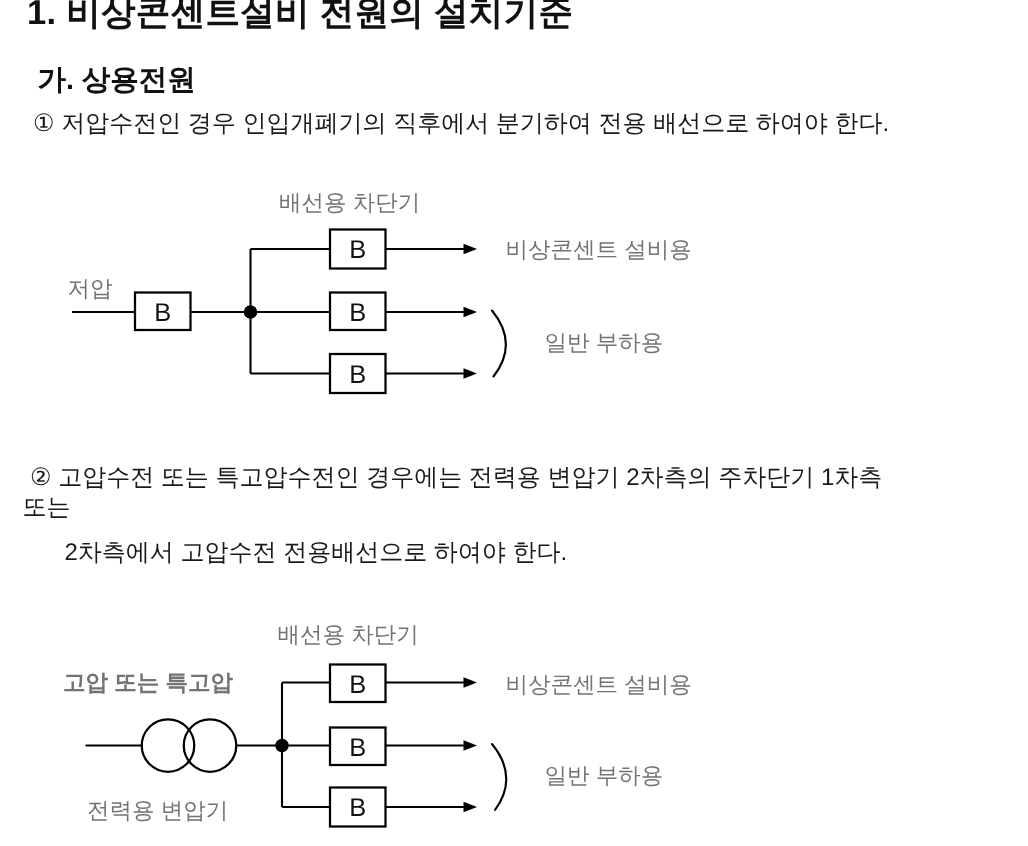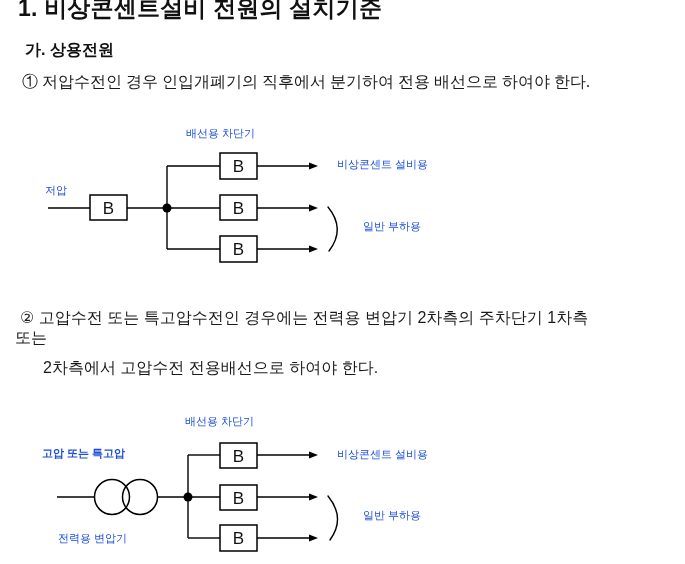--- a/index.html
+++ b/index.html
@@ -7,34 +7,34 @@
   body { font-family: "Liberation Sans", "DejaVu Sans", sans-serif; color: #1a1a1a; }
   .doc { position: relative; width: 595px; height: 564px; background: #ffffff; }
 
   .page-title {
     position: absolute; left: 18px; top: -7px;
     font-size: 23px; font-weight: 700; letter-spacing: 0.2px;
     white-space: nowrap; color: #111;
   }
   .section-heading {
     position: absolute; left: 25px; top: 40px;
-    font-size: 16px; font-weight: 700; white-space: nowrap; color: #111;
+    font-size: 19px; font-weight: 700; white-space: nowrap; color: #111;
   }
   .body-line {
     position: absolute; font-size: 16px; font-weight: 400;
     white-space: nowrap; color: #1a1a1a;
   }
-  .item1 { left: 22px; top: 72px; font-family: Liberation Serif, serif; }
+  .item1 { left: 22px; top: 72px; }
   .item2a { left: 20px; top: 308px; }
   .item2b { left: 15px;  top: 328px; }
   .item2c { left: 43px; top: 358px; }
 
   .dlabel {
-    position: absolute; font-size: 11px; font-weight: 400;
-    white-space: nowrap; color: #1d4ed8;
+    position: absolute; font-size: 15px; font-weight: 400;
+    white-space: nowrap; color: #737373;
   }
   .d1-breaker { left: 186px; top: 126px; }
   .d1-source  { left: 45px;  top: 183px; }
   .d1-out1    { left: 337px; top: 157px; }
   .d1-out2    { left: 363px; top: 219px; }
   .d2-breaker { left: 185px; top: 414px; }
   .d2-source  { left: 42px;  top: 446px; font-weight: bold; }
   .d2-xfmr    { left: 58px;  top: 520px; margin-top: 11px; }
   .d2-out1    { left: 337px; top: 447px; }
   .d2-out2    { left: 363px; top: 508px; }

